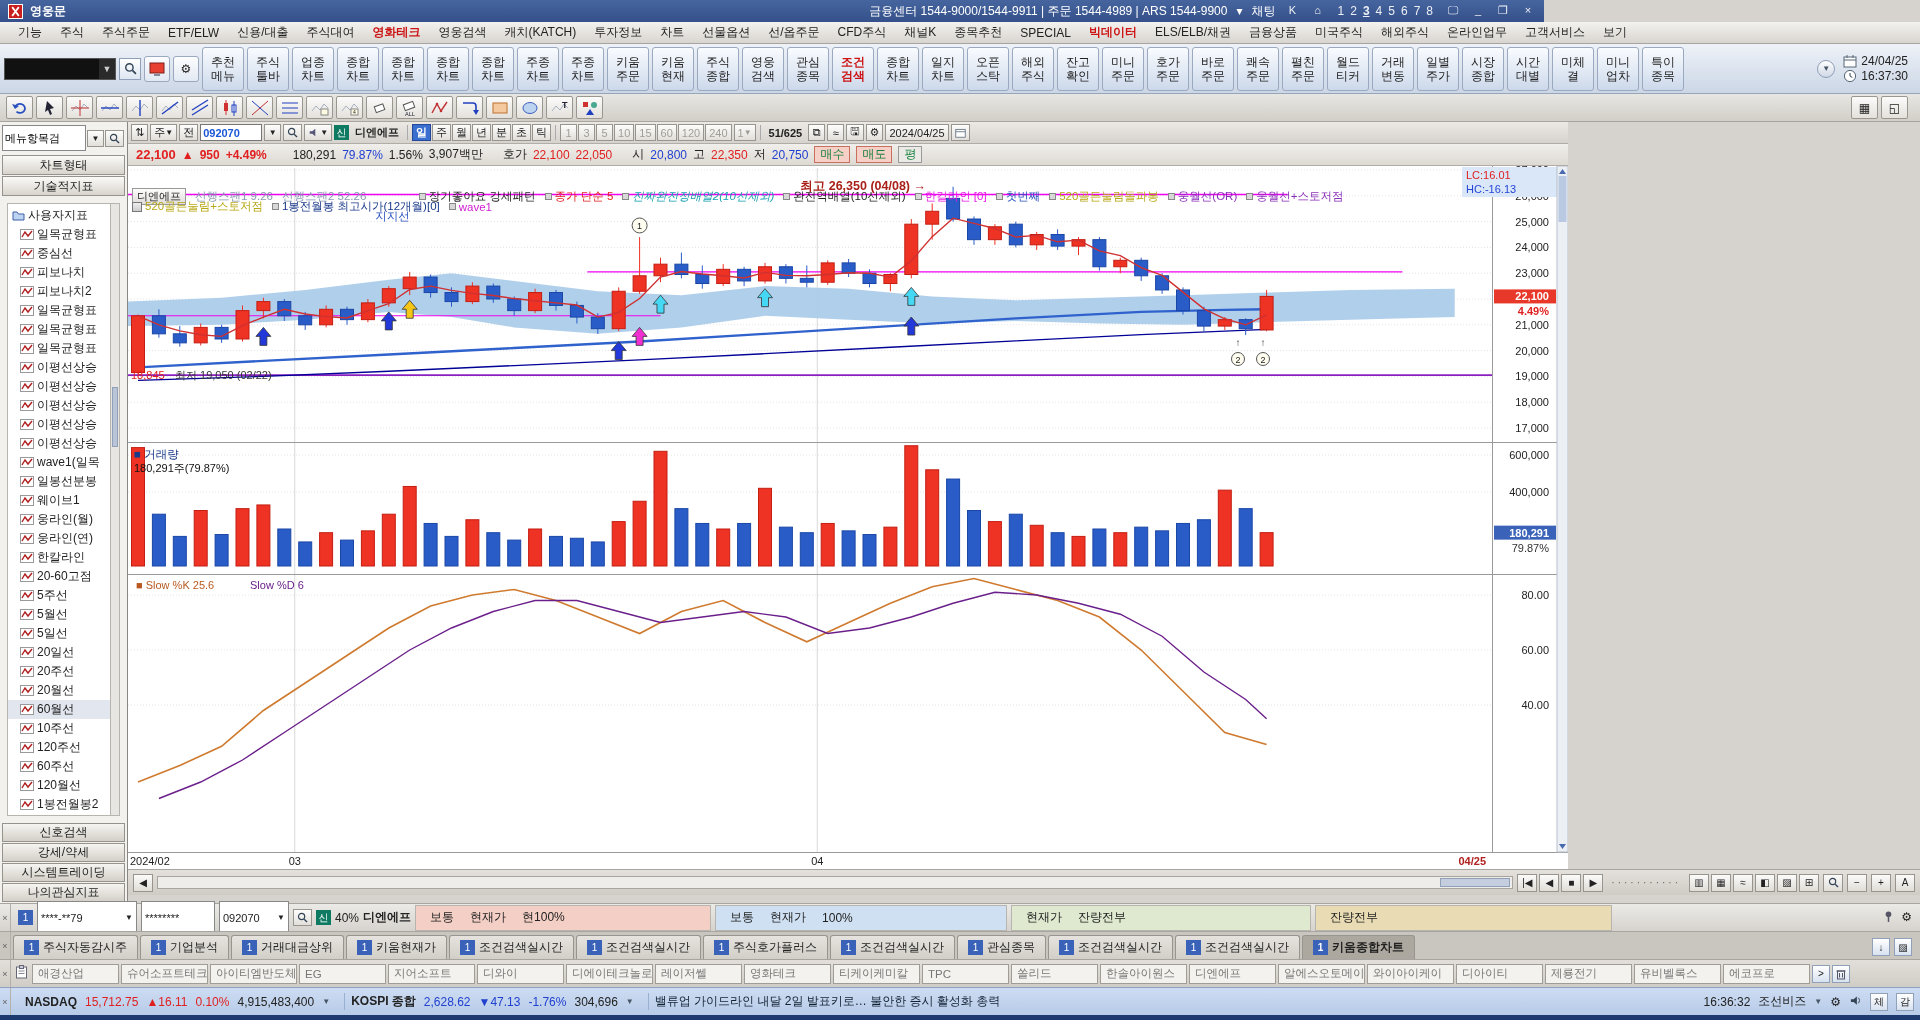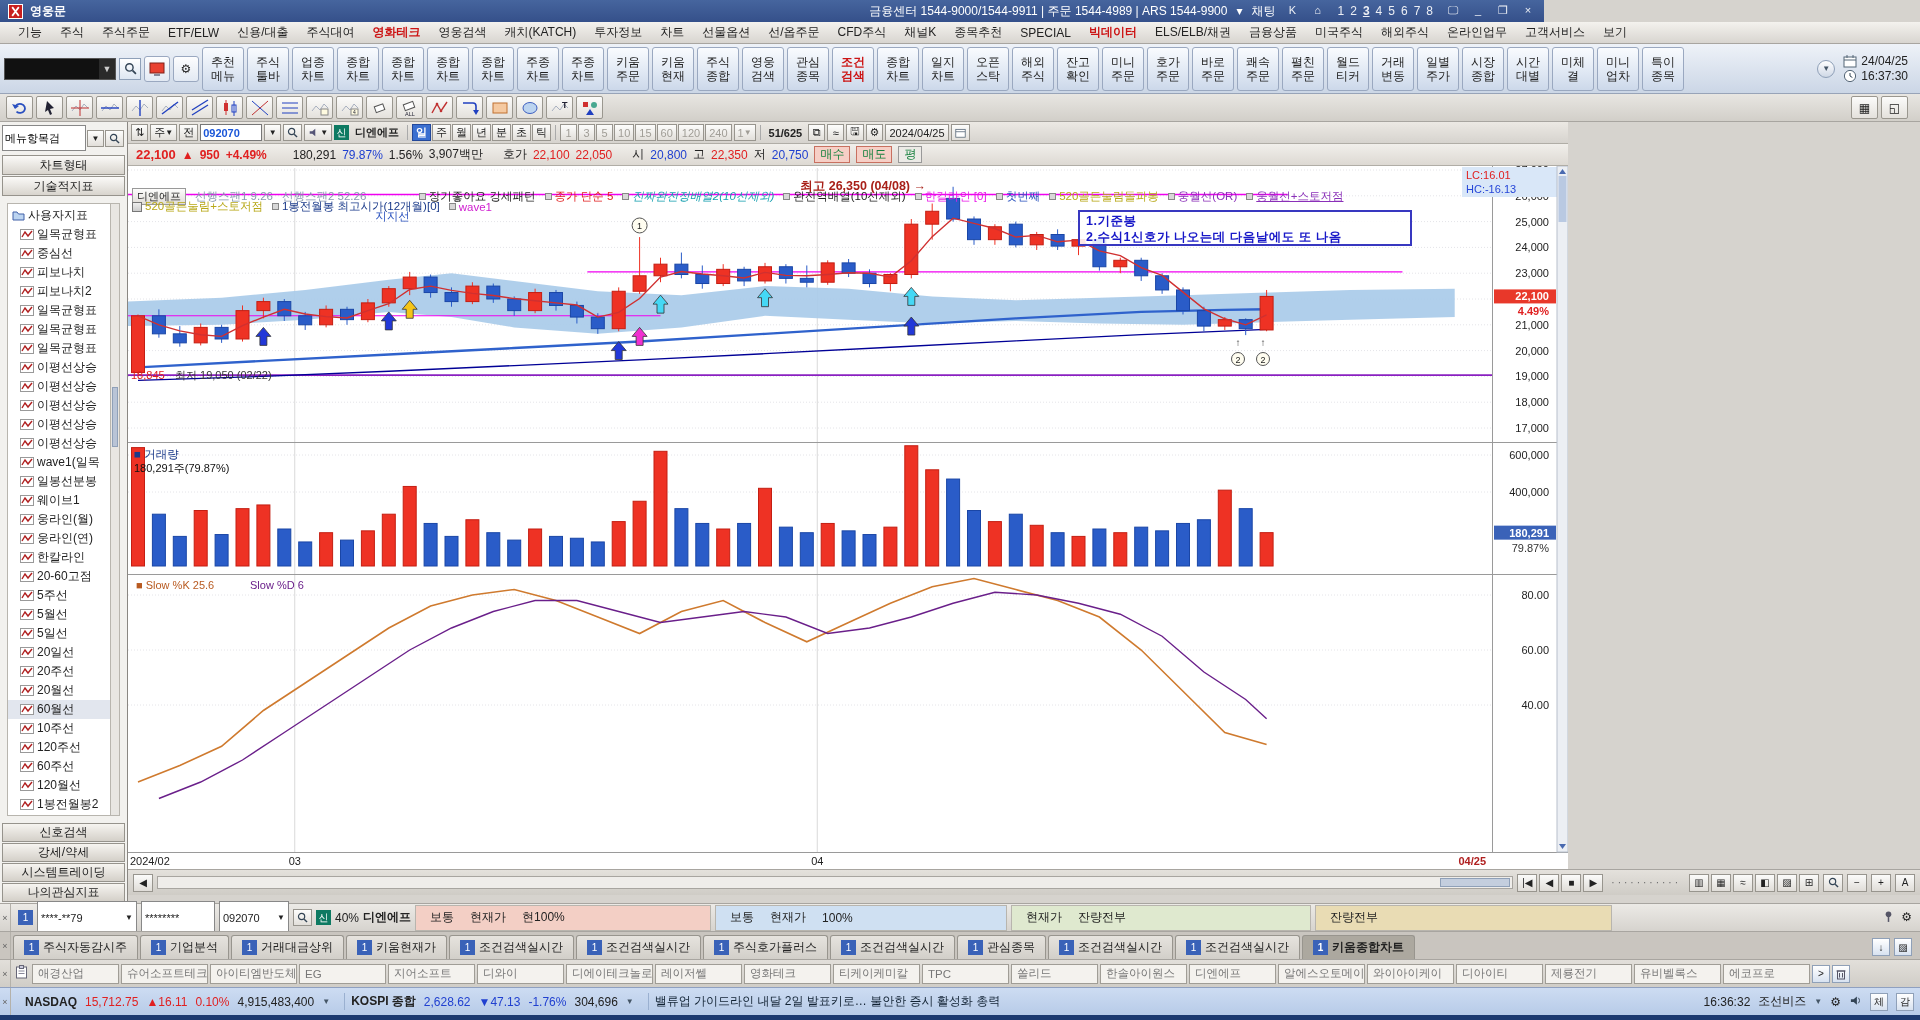--- a/index.html
+++ b/index.html
@@ -1111,41 +1111,37 @@
       <div class="lg-item">
         <span class="lg-sq"></span>
         <span style="color: rgb(184, 168, 24);">520골든눌림돌파봉</span>
       </div>
       <div class="lg-item">
         <span class="lg-sq"></span>
         <span style="color: rgb(138, 48, 184);">웅월선(OR)</span>
       </div>
       <div class="lg-item">
         <span class="lg-sq"></span>
-        <span style="color: rgb(138, 48, 184); text-decoration: underline;">웅월선+스토저점</span>
+        <span style="color: rgb(138, 48, 184);">웅월선+스토저점</span>
       </div>
     </div>
   <div id="legend2">
       <div class="lg-item">
         <span class="lg-grid"></span>
         <span style="color: rgb(184, 168, 24);">520골든눌림+스토저점</span>
       </div>
       <div class="lg-item">
         <span class="lg-sq"></span>
         <span style="color: rgb(26, 58, 138);">1봉전월봉 최고시가(12개월)[0]</span>
       </div>
       <div class="lg-item">
         <span class="lg-sq"></span>
         <span style="color: rgb(208, 32, 208);">wave1</span>
       </div>
     </div>
-  <div id="note-box">
-    <div>1.기준봉</div>
-    <div>2.수식1신호가 나오는데 다음날에도 또 나옴</div>
-  </div>
 </div>
 
 <div class="abs" id="chart-bottombar">
   <div class="cb-btn">◀</div>
   <div id="cb-track">
       <div class="thumb"></div>
     </div>
   <div id="cb-nav" style="display:flex;gap:2px">
       <div class="cb-btn">|◀</div>
       <div class="cb-btn">◀</div>

